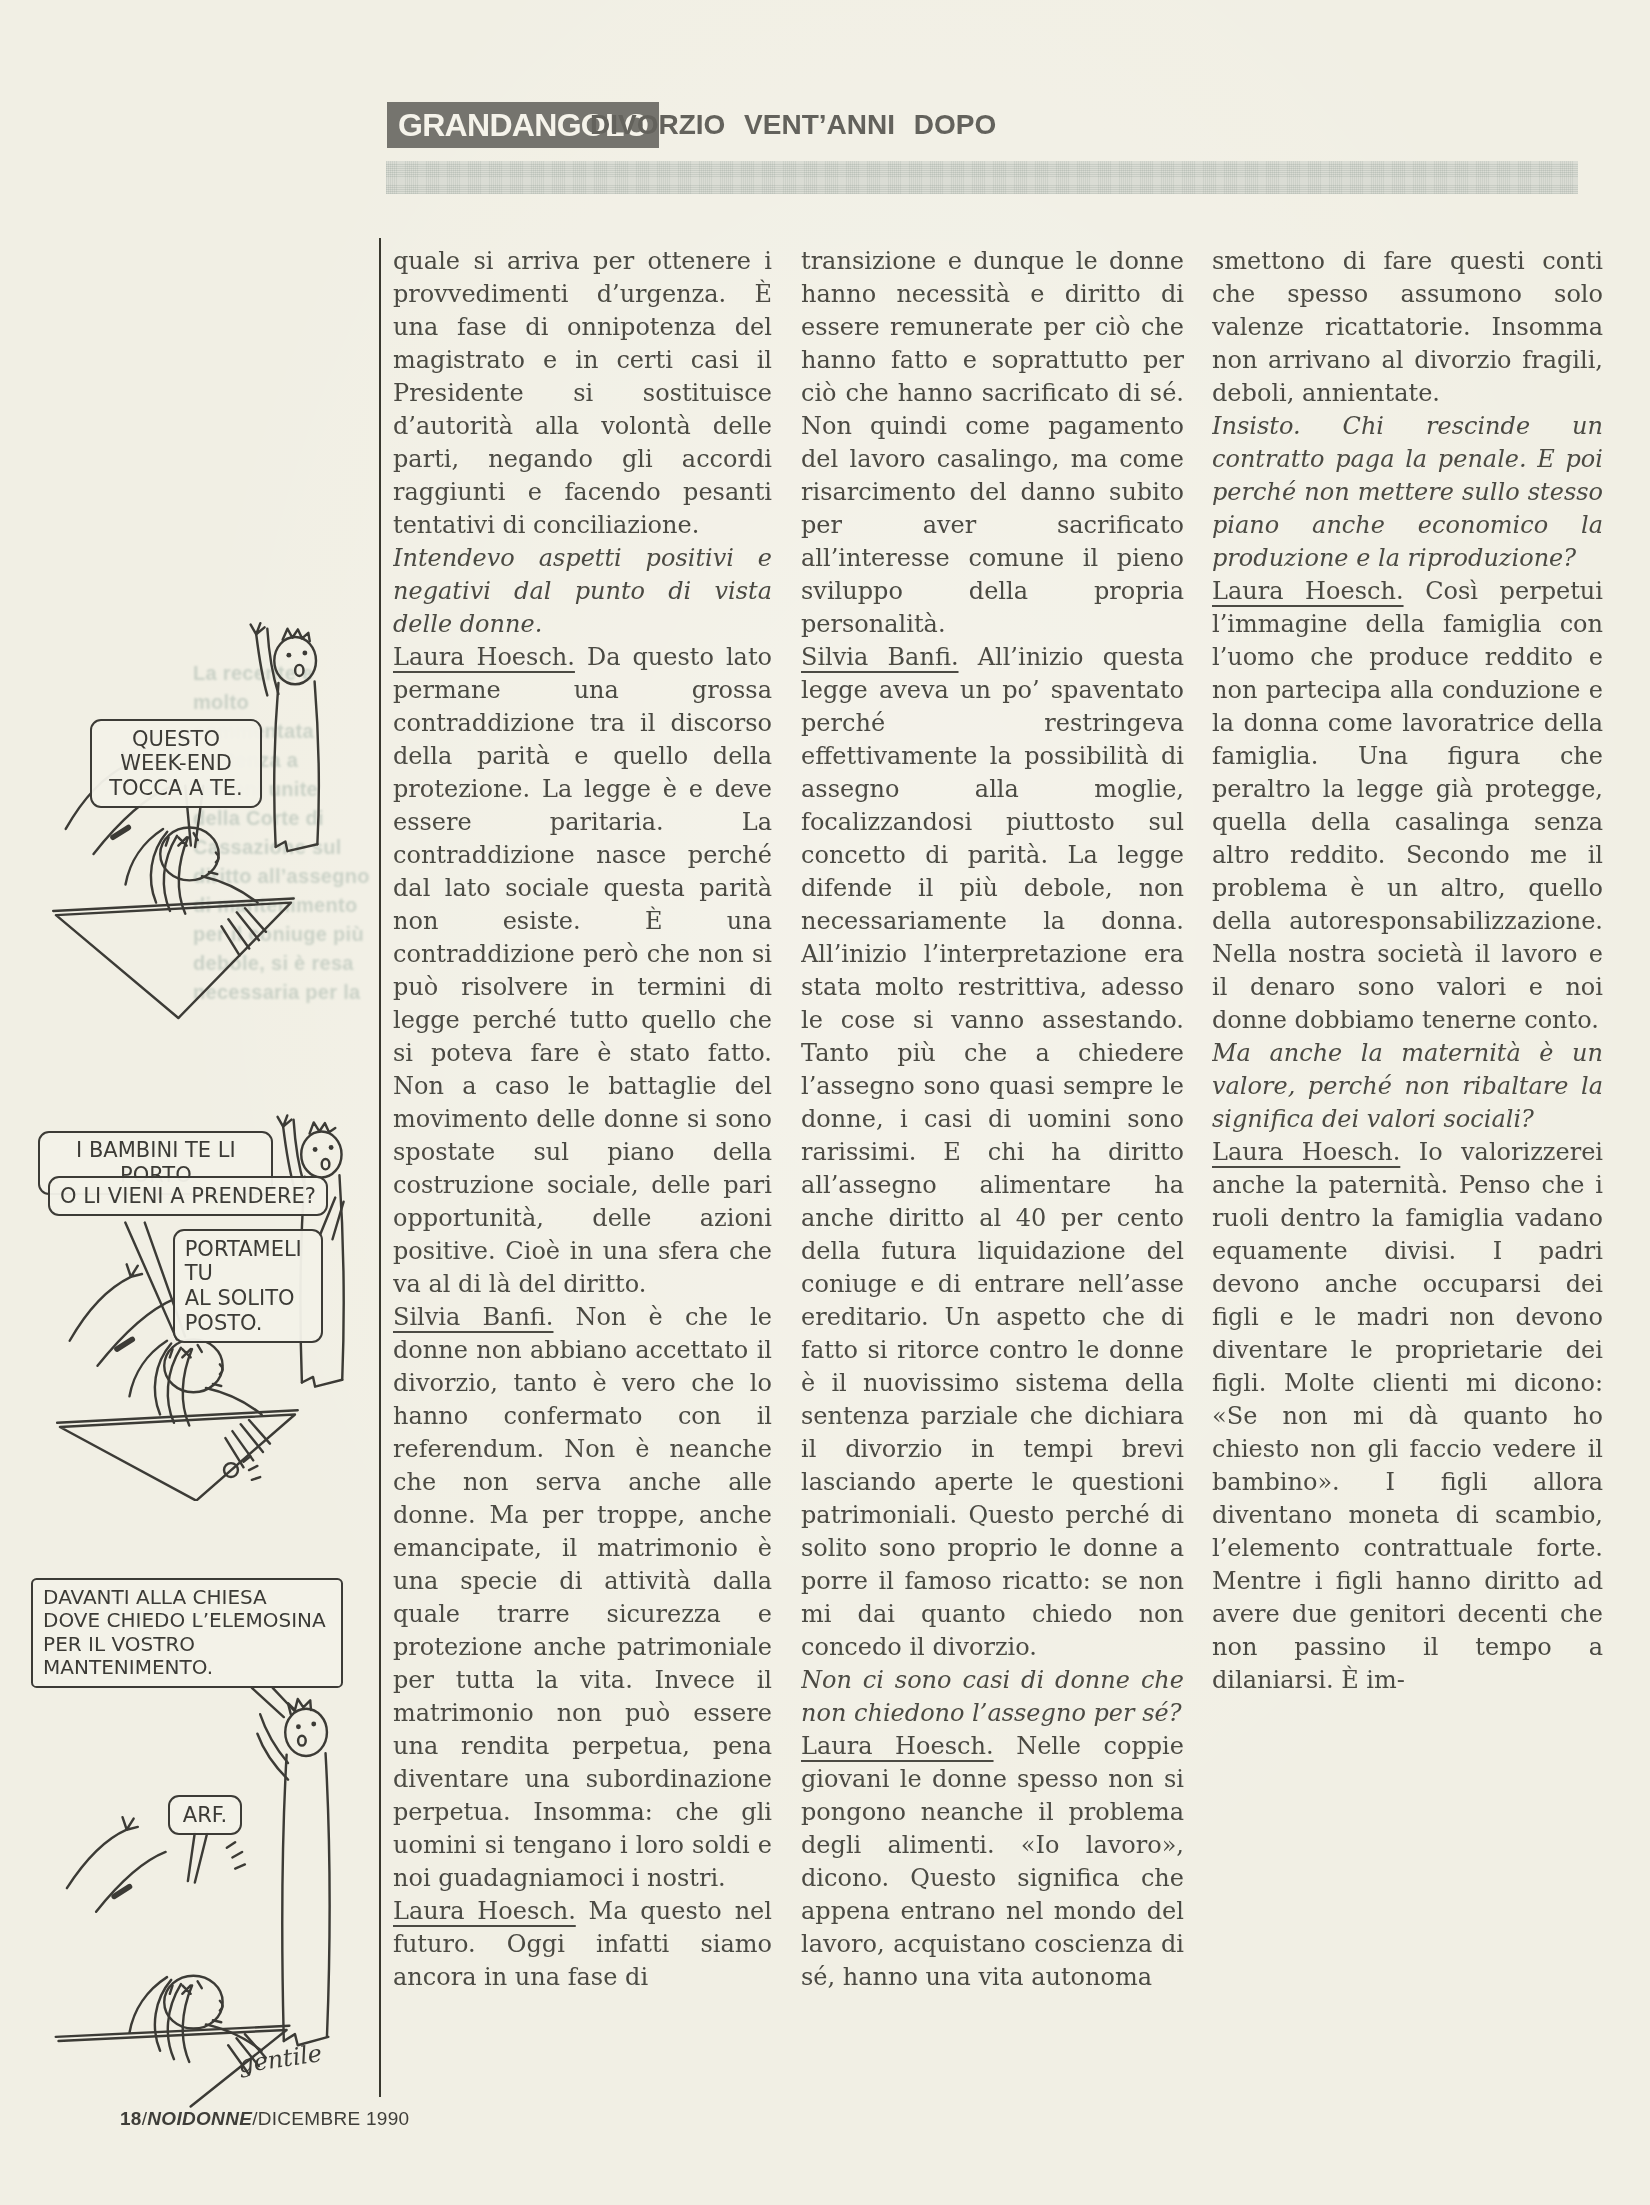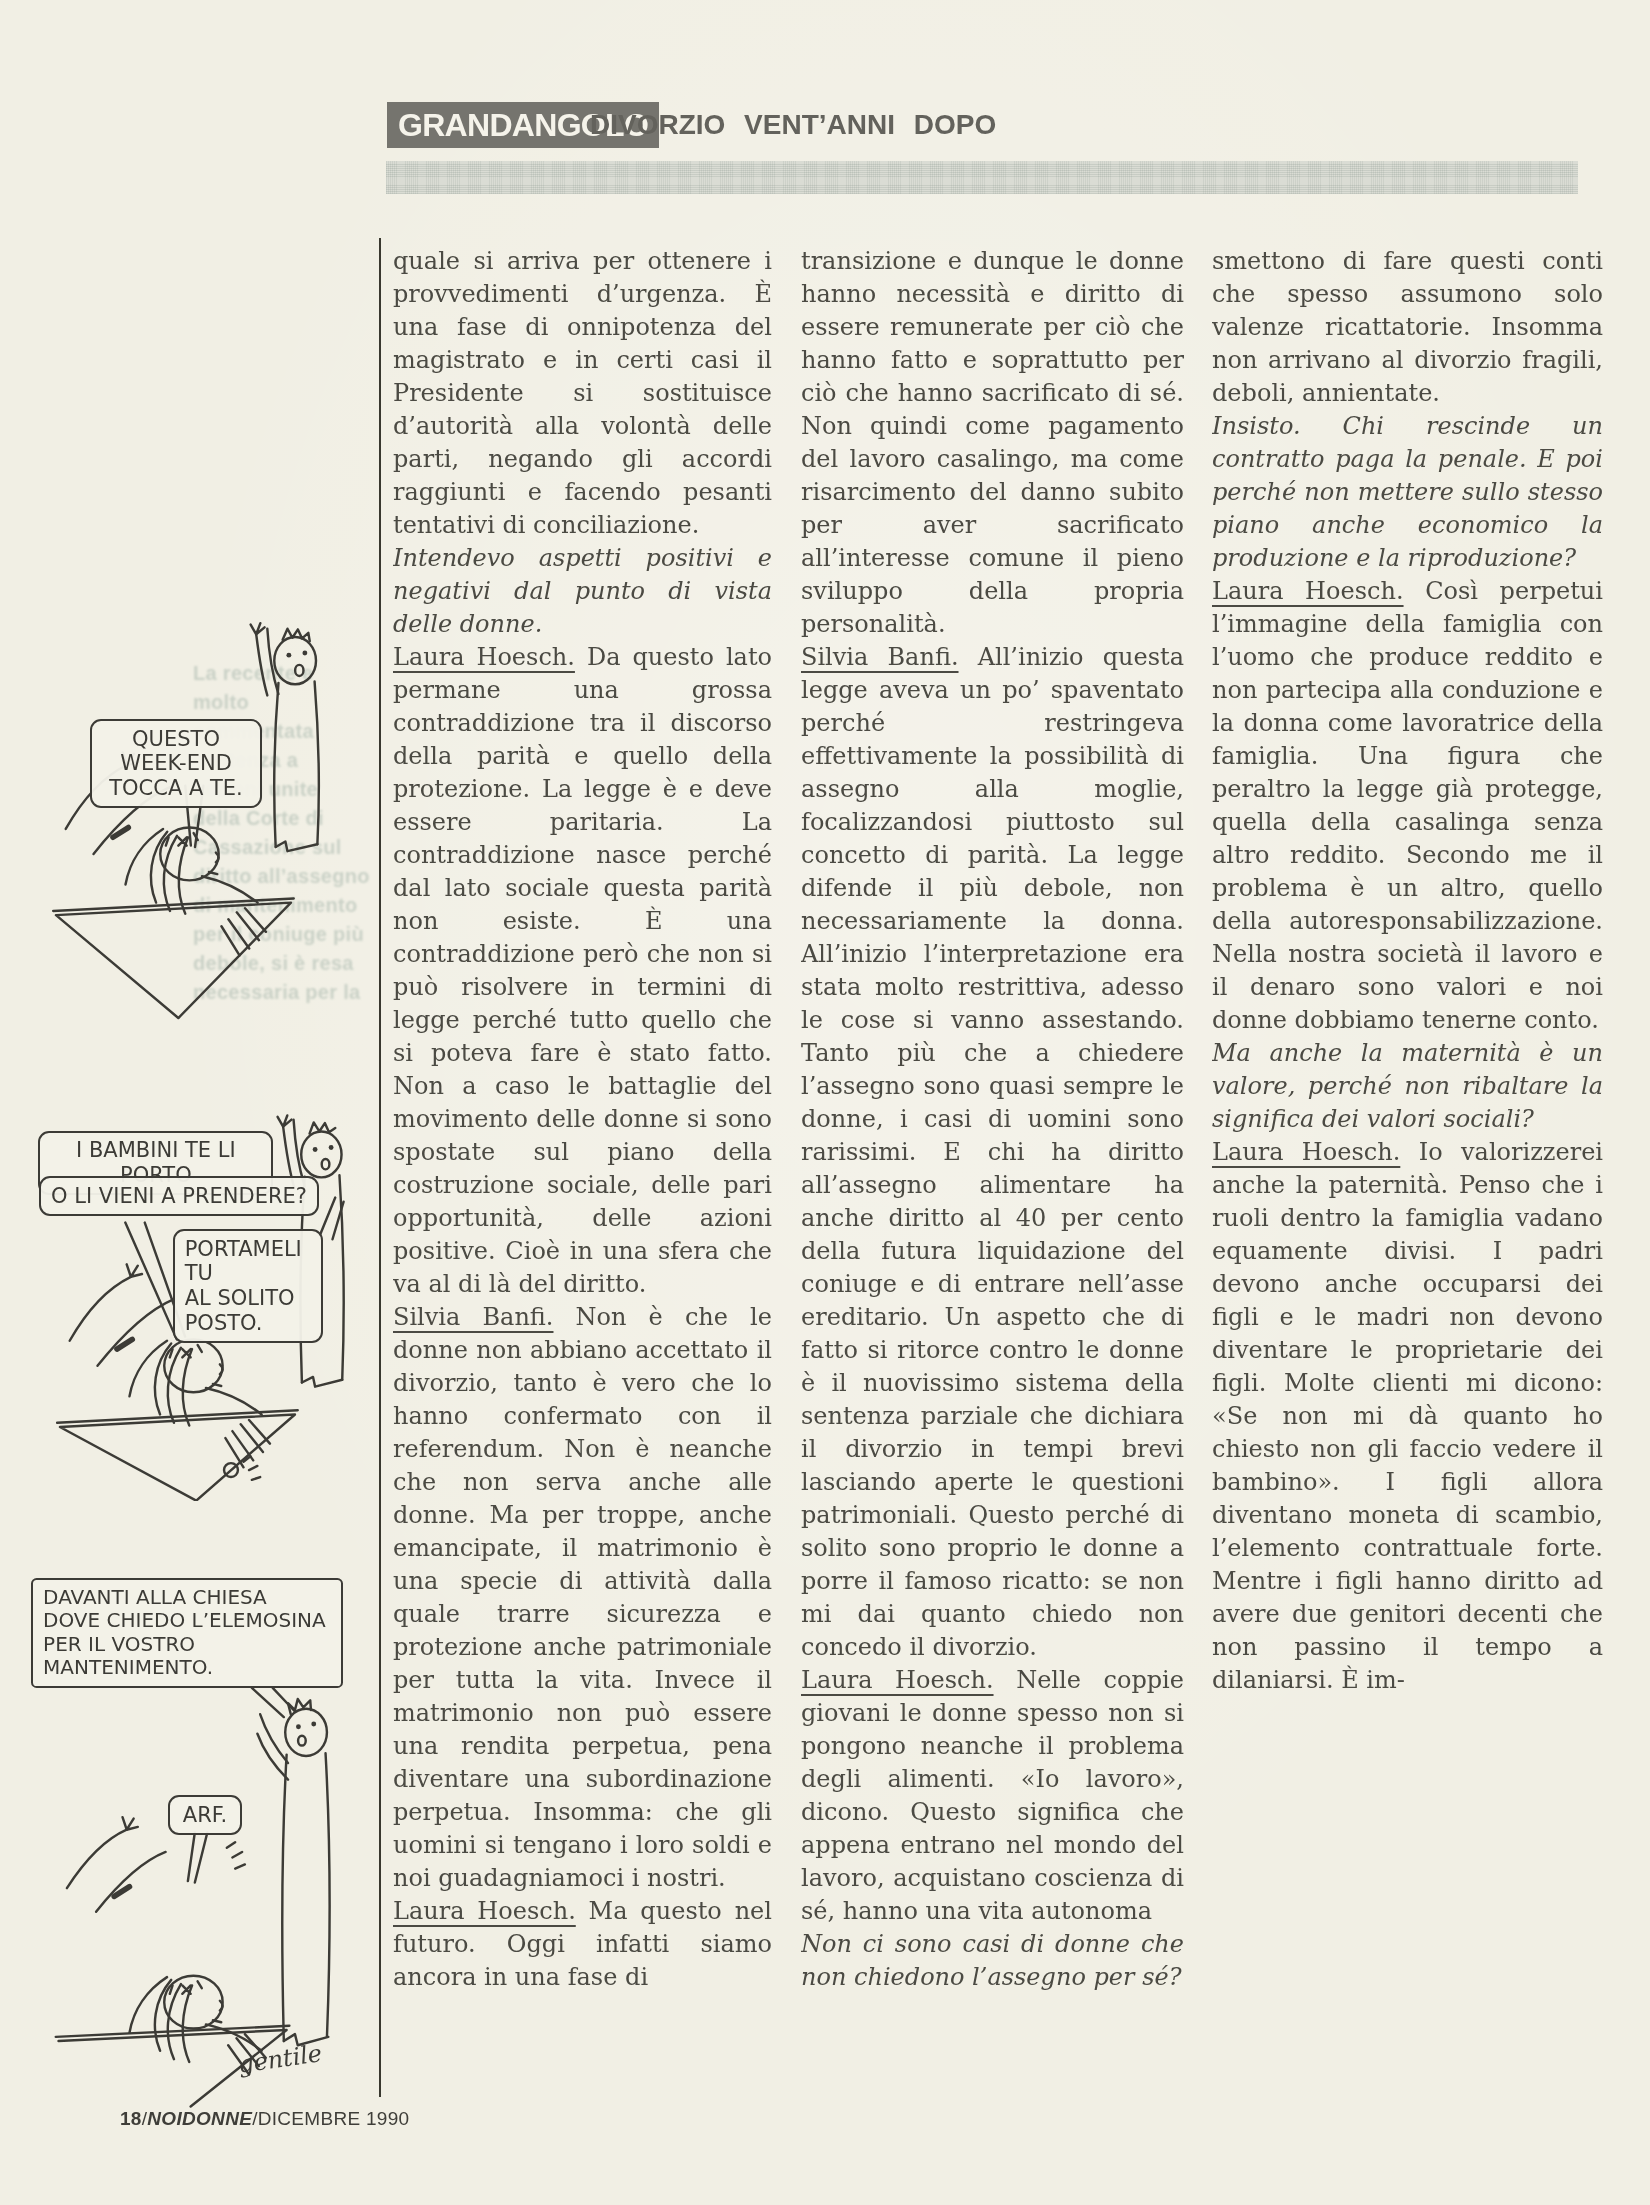--- a/index.html
+++ b/index.html
@@ -190,21 +190,21 @@
         <path class="ink" d="M200 306 C172 324 152 352 146 386"></path>
         <path class="ink" d="M42 424 L388 406"></path>
         <path class="ink" d="M318 420 l30 34 m-42 -28 l32 40 m-44 -30 l30 42 m-40 -32 l26 42"></path>
         <path class="ink" d="M46 430 L384 412 L242 536 Z"></path>
         <path class="ink" d="M256 374 C292 382 316 396 336 412"></path>
         <circle class="ink" cx="292" cy="492" r="10"></circle>
         <path class="ink" d="M310 480 l10 -8 m-2 20 l12 -6 m-8 20 l12 -4"></path>
       </g>
     </svg>
     <div class="bubble center" style="left:17.4px; top:19.5px; width:235px;">I BAMBINI TE LI PORTO</div>
-    <div class="bubble center" style="left:18px; top:65px; width:280px;">O LI VIENI A PRENDERE?</div>
+    <div class="bubble center" style="left:27px; top:65px; width:280px;">O LI VIENI A PRENDERE?</div>
     <div class="bubble" style="left:152px; top:118px; width:150px;">PORTAMELI TU
 AL SOLITO
       POSTO.</div>
   </section>
 
   <section class="cartoon" id="cartoon3">
     <svg width="356" height="558" viewBox="0 0 512 802">
       <path class="ink" d="M332 198 L378 240 M362 198 L394 232"></path>
       <g>
         <ellipse class="ink" cx="410" cy="262" rx="30" ry="34"></ellipse>
@@ -248,22 +248,22 @@
   <div class="col" id="col-0">
       <p class="para plain">quale si arriva per ottenere i provvedimenti d’urgenza. È una fase di onnipotenza del magistrato e in certi casi il Presidente si sostituisce d’autorità alla volontà delle parti, negando gli accordi raggiunti e facendo pesanti tentativi di conciliazione.</p>
       <p class="para question">Intendevo aspetti positivi e negativi dal punto di vista delle donne.</p>
       <p class="para answer"><span class="speaker">Laura Hoesch.</span> Da questo lato permane una grossa contraddizione tra il discorso della parità e quello della protezione. La legge è e deve essere paritaria. La contraddizione nasce perché dal lato sociale questa parità non esiste. È una contraddizione però che non si può risolvere in termini di legge perché tutto quello che si poteva fare è stato fatto. Non a caso le battaglie del movimento delle donne si sono spostate sul piano della costruzione sociale, delle pari opportunità, delle azioni positive. Cioè in una sfera che va al di là del diritto.</p>
       <p class="para answer"><span class="speaker">Silvia Banfi.</span> Non è che le donne non abbiano accettato il divorzio, tanto è vero che lo hanno confermato con il referendum. Non è neanche che non serva anche alle donne. Ma per troppe, anche emancipate, il matrimonio è una specie di attività dalla quale trarre sicurezza e protezione anche patrimoniale per tutta la vita. Invece il matrimonio non può essere una rendita perpetua, pena diventare una subordinazione perpetua. Insomma: che gli uomini si tengano i loro soldi e noi guadagniamoci i nostri.</p>
       <p class="para answer"><span class="speaker">Laura Hoesch.</span> Ma questo nel futuro. Oggi infatti siamo ancora in una fase di</p>
     </div>
   <div class="col" id="col-1">
       <p class="para plain">transizione e dunque le donne hanno necessità e diritto di essere remunerate per ciò che hanno fatto e soprattutto per ciò che hanno sacrificato di sé. Non quindi come pagamento del lavoro casalingo, ma come risarcimento del danno subito per aver sacrificato all’interesse comune il pieno sviluppo della propria personalità.</p>
       <p class="para answer"><span class="speaker">Silvia Banfi.</span> All’inizio questa legge aveva un po’ spaventato perché restringeva effettivamente la possibilità di assegno alla moglie, focalizzandosi piuttosto sul concetto di parità. La legge difende il più debole, non necessariamente la donna. All’inizio l’interpretazione era stata molto restrittiva, adesso le cose si vanno assestando. Tanto più che a chiedere l’assegno sono quasi sempre le donne, i casi di uomini sono rarissimi. E chi ha diritto all’assegno alimentare ha anche diritto al 40 per cento della futura liquidazione del coniuge e di entrare nell’asse ereditario. Un aspetto che di fatto si ritorce contro le donne è il nuovissimo sistema della sentenza parziale che dichiara il divorzio in tempi brevi lasciando aperte le questioni patrimoniali. Questo perché di solito sono proprio le donne a porre il famoso ricatto: se non mi dai quanto chiedo non concedo il divorzio.</p>
+      <p class="para question">Non ci sono casi di donne che non chiedono l’assegno per sé?</p>
       <p class="para answer"><span class="speaker">Laura Hoesch.</span> Nelle coppie giovani le donne spesso non si pongono neanche il problema degli alimenti. «Io lavoro», dicono. Questo significa che appena entrano nel mondo del lavoro, acquistano coscienza di sé, hanno una vita autonoma</p>
-      <p class="para question">Non ci sono casi di donne che non chiedono l’assegno per sé?</p>
     </div>
   <div class="col" id="col-2">
       <p class="para plain">smettono di fare questi conti che spesso assumono solo valenze ricattatorie. Insomma non arrivano al divorzio fragili, deboli, annientate.</p>
       <p class="para question">Insisto. Chi rescinde un contratto paga la penale. E poi perché non mettere sullo stesso piano anche economico la produzione e la riproduzione?</p>
       <p class="para answer"><span class="speaker">Laura Hoesch.</span> Così perpetui l’immagine della famiglia con l’uomo che produce reddito e non partecipa alla conduzione e la donna come lavoratrice della famiglia. Una figura che peraltro la legge già protegge, quella della casalinga senza altro reddito. Secondo me il problema è un altro, quello della autoresponsabilizzazione. Nella nostra società il lavoro e il denaro sono valori e noi donne dobbiamo tenerne conto.</p>
       <p class="para question">Ma anche la maternità è un valore, perché non ribaltare la significa dei valori sociali?</p>
       <p class="para answer"><span class="speaker">Laura Hoesch.</span> Io valorizzerei anche la paternità. Penso che i ruoli dentro la famiglia vadano equamente divisi. I padri devono anche occuparsi dei figli e le madri non devono diventare le proprietarie dei figli. Molte clienti mi dicono: «Se non mi dà quanto ho chiesto non gli faccio vedere il bambino». I figli allora diventano moneta di scambio, l’elemento contrattuale forte. Mentre i figli hanno diritto ad avere due genitori decenti che non passino il tempo a dilaniarsi. È im-</p>
     </div>
 
   <div class="footer"><span class="fnum">18</span><span class="fsep">/</span><span class="fmag">NOIDONNE</span><span class="fsep">/</span><span class="fissue">DICEMBRE 1990</span></div>

